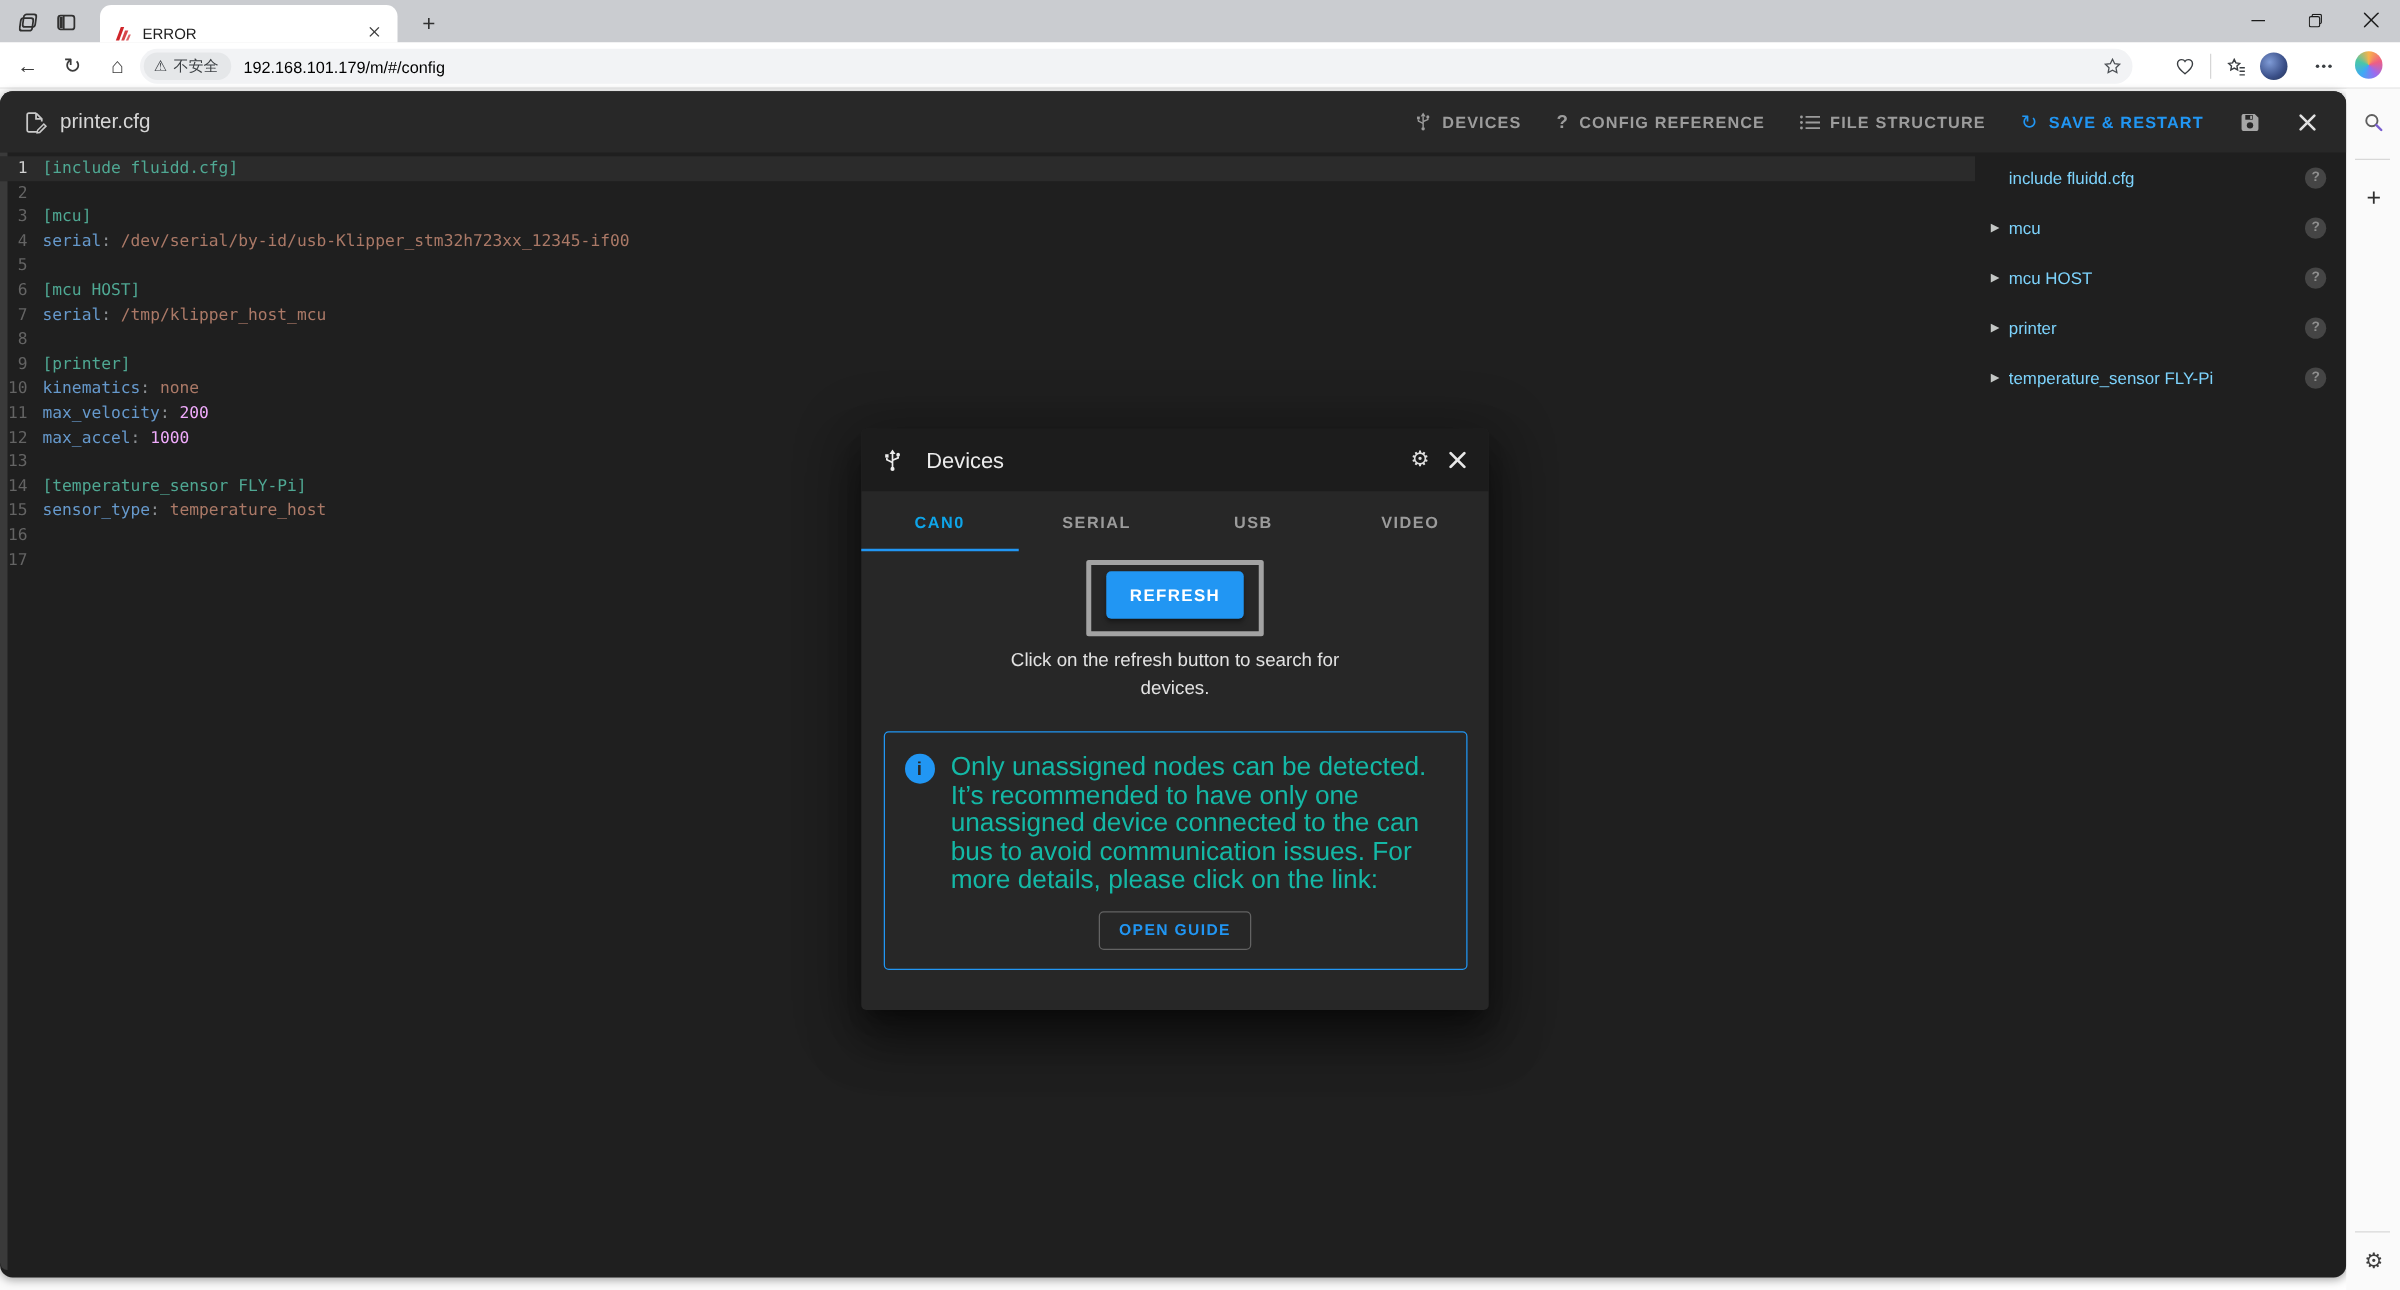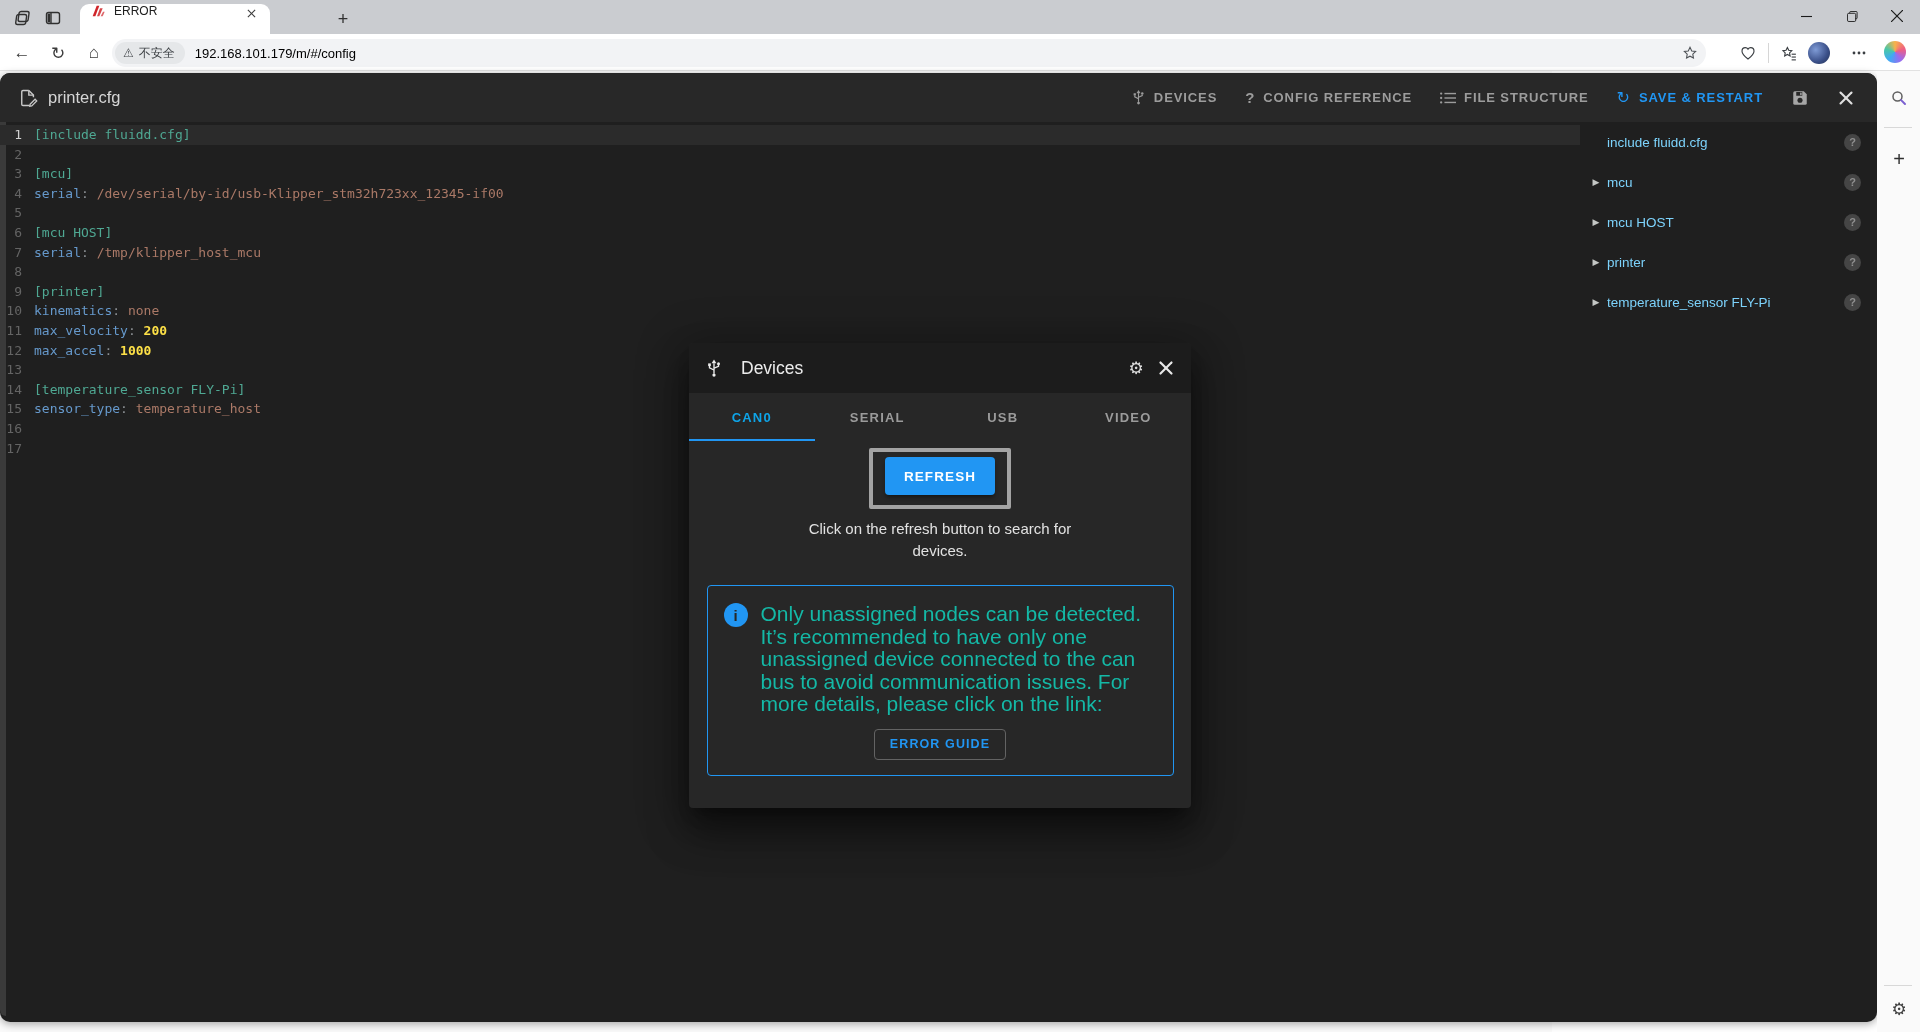--- a/index.html
+++ b/index.html
@@ -3,22 +3,22 @@
 <meta charset="utf-8">
 <style>
   * { margin:0; padding:0; box-sizing:border-box; }
   html,body { width:1920px; height:1032px; overflow:hidden; background:#fff;
               font-family:"Liberation Sans","DejaVu Sans",sans-serif; }
   #root { position:relative; width:1920px; height:1032px; }
 
   
   #tabbar { position:absolute; left:0; top:0; width:1920px; height:34px; background:#caccd0; }
   .tabbar-icon { position:absolute; top:7px; width:22px; height:22px; display:flex; align-items:center; justify-content:center; color:#303030; }
-  #active-tab { position:absolute; left:80px; top:4px; width:190px; height:30px; background:#fff;
-                border-radius:9px 9px 0 0; display:flex; align-items:flex-start; padding:0 10px; }
+  #active-tab { position:absolute; left:80px; top:4px; width:238px; height:30px; background:#fff;
+                border-radius:9px 9px 0 0; display:flex; align-items:flex-end; padding:0 10px; }
   #tab-title { font-size:12px; color:#202020; margin-left:8px; flex:1; }
   #tab-close { width:18px; height:18px; display:flex; align-items:center; justify-content:center; border-radius:4px; }
   #new-tab-btn { position:absolute; left:332px; top:8px; width:22px; height:22px; display:flex; align-items:center; justify-content:center;
                  font-size:18px; color:#303030; }
   .win-ctl { position:absolute; top:0; width:46px; height:32px; display:flex; align-items:center; justify-content:center; color:#1b1b1b; }
 
   #toolbar { position:absolute; left:0; top:34px; width:1920px; height:37px; background:#fff; border-bottom:1px solid #e2e2e2; }
   .tb-icon { position:absolute; top:5px; width:28px; height:28px; display:flex; align-items:center; justify-content:center;
              color:#3c3c3c; font-size:17px; border-radius:5px; }
   #omnibox { position:absolute; left:112px; top:5px; width:1594px; height:28px; background:#f2f3f5;
@@ -55,21 +55,21 @@
   .code-line { display:flex; height:19.6px; line-height:19.6px;
                font-family:"DejaVu Sans Mono","Liberation Mono",monospace; font-size:13px; }
   .code-line.active { background:#2b2b2b; }
   .ln { width:34px; flex:none; text-align:right; padding-right:12px; color:#646464; }
   .code-line.active .ln { color:#d2d2d2; }
   .lc { white-space:pre; }
   .tk-sec { color:#4fa893; }
   .tk-key { color:#6699cc; }
   .tk-pun { color:#8b8f93; }
   .tk-val { color:#ab7967; }
-  .tk-num { color:#fde047; font-weight:bold; }
+  .tk-num { color:#f0abfc; font-weight:normal; }
 
   #structure-panel { position:absolute; left:1585px; top:49px; width:292px; height:894px; }
   .struct-item { position:relative; height:40px; display:flex; align-items:center; }
   .struct-arrow { width:22px; flex:none; text-align:center; font-size:9px; color:#c4c7c5; }
   .struct-label { font-size:13.5px; color:#7dd3fc; flex:1; white-space:nowrap; overflow:hidden; }
   .struct-help { width:17px; height:17px; flex:none; margin-right:16px; border-radius:50%; background:#454545;
                  color:#8f8f8f; font-size:11px; font-weight:bold; display:flex; align-items:center; justify-content:center; }
 
   
   #edge-strip { position:absolute; left:1877px; top:0; width:43px; height:961px; background:#fafafa; }
@@ -439,20 +439,20 @@
           <button id="refresh-btn">REFRESH</button>
         </div>
         <div id="refresh-hint">Click on the refresh button to search for devices.</div>
 
         <div id="info-alert">
           <div class="alert-row">
             <div id="info-icon">i</div>
             <div id="info-text">Only unassigned nodes can be detected. It’s recommended to have only one unassigned device connected to the can bus to avoid communication issues. For more details, please click on the link:</div>
           </div>
           <div id="open-guide-row">
-            <button id="open-guide-btn">ERROR GUIDE</button>
+            <button id="open-guide-btn">OPEN GUIDE</button>
           </div>
         </div>
       </div>
     </div>
 
   </div>
 </div>
 
 </body></html>

